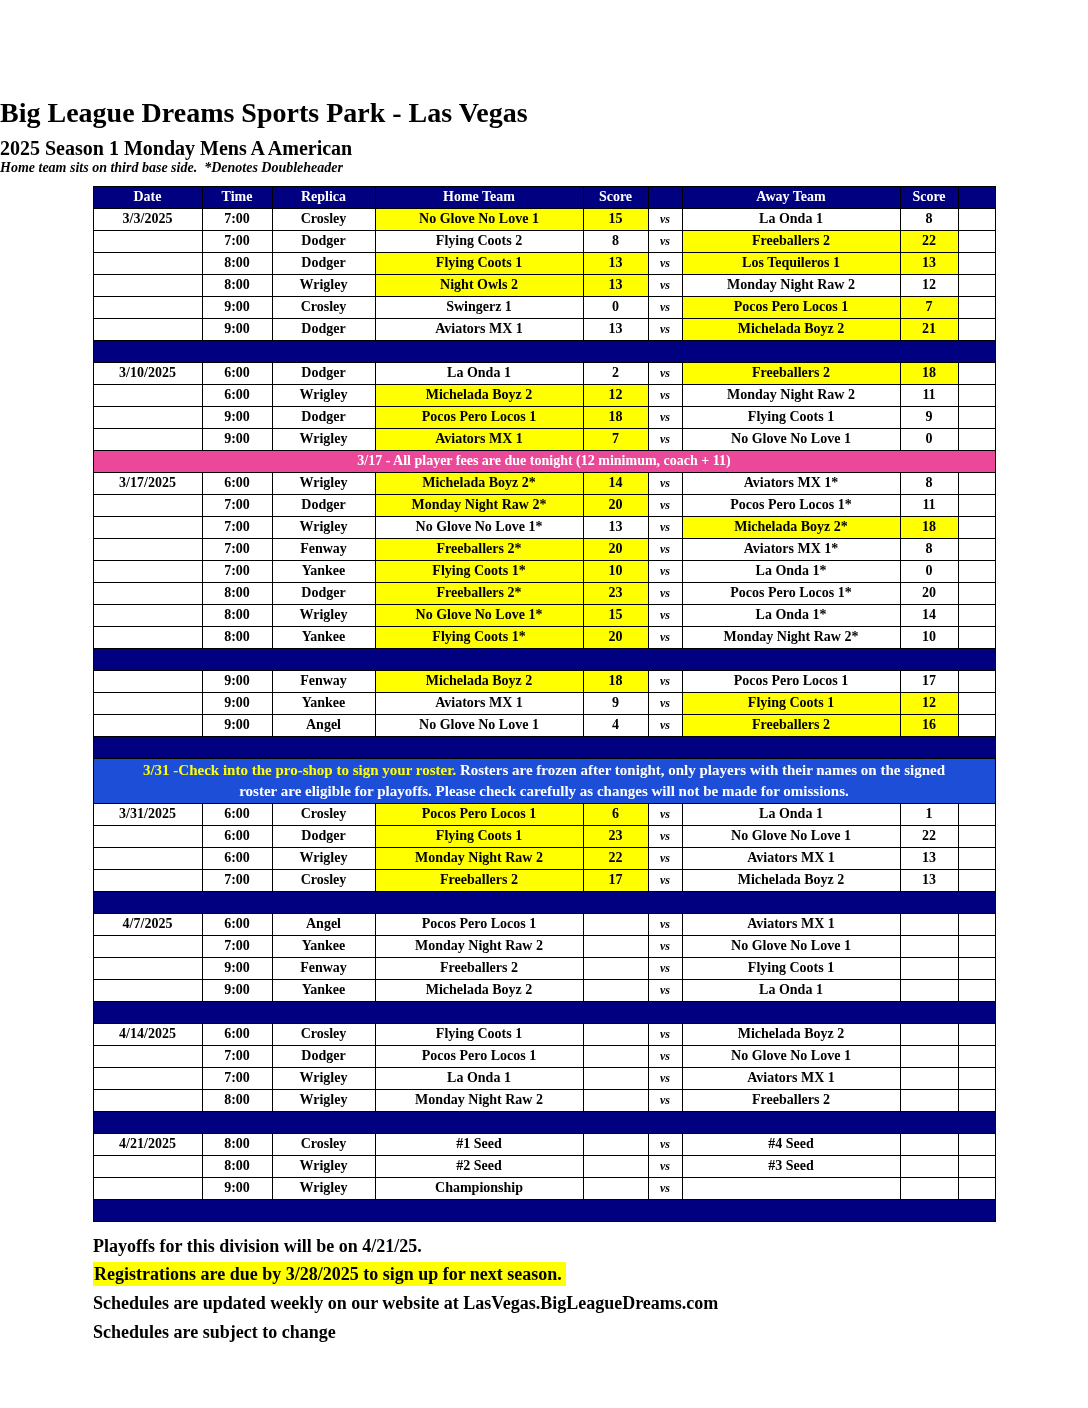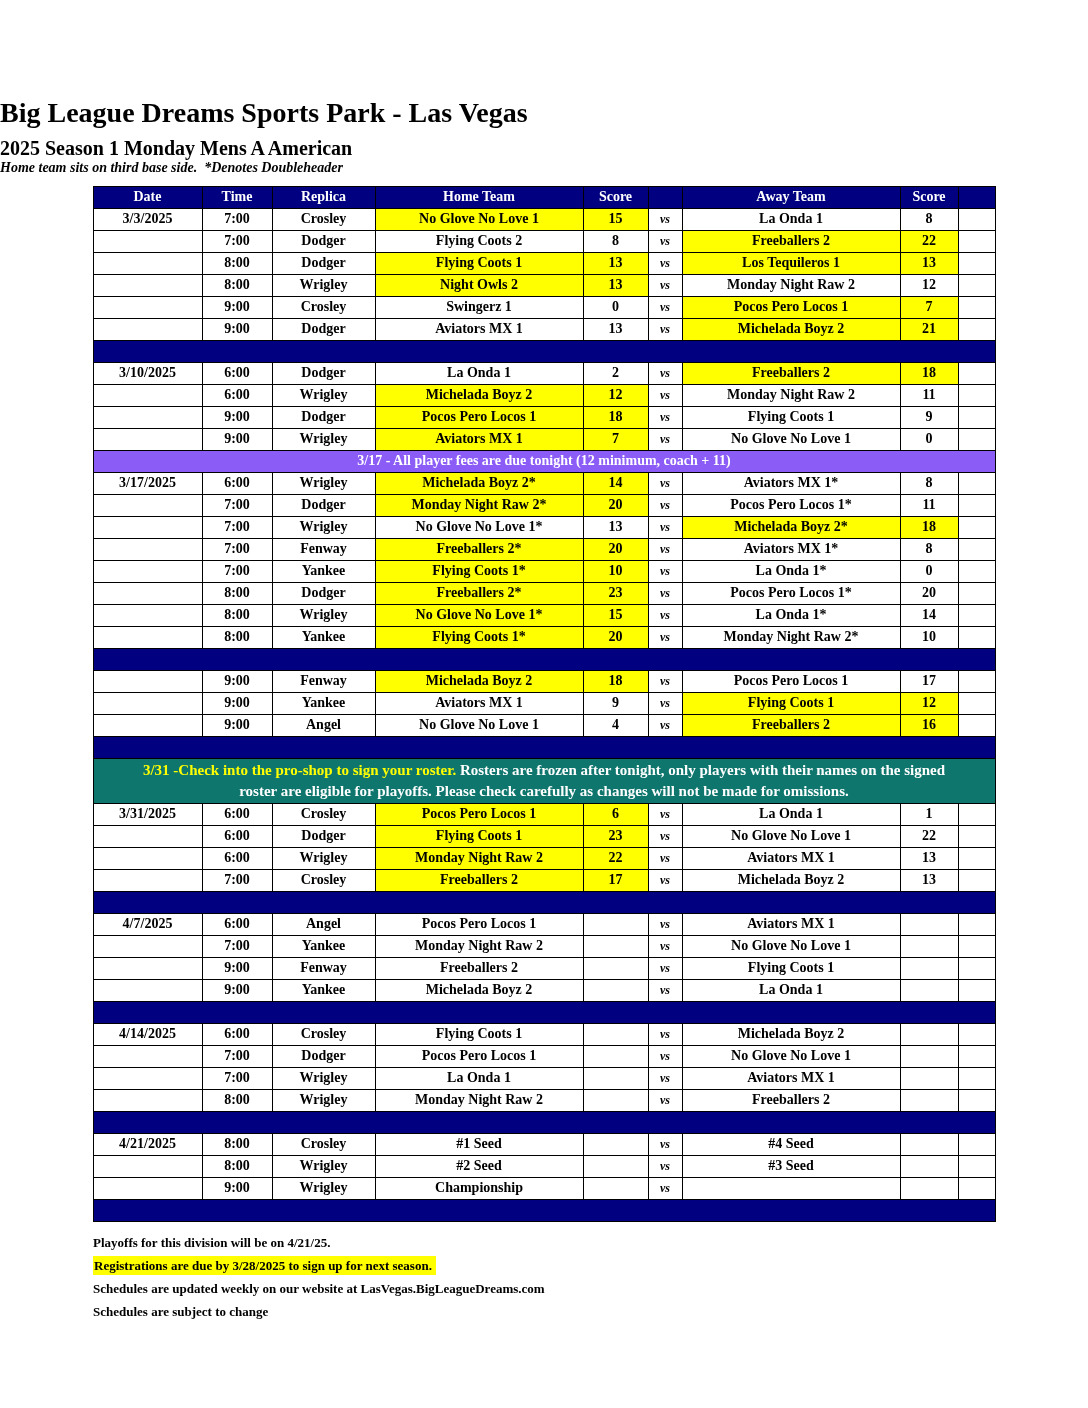--- a/index.html
+++ b/index.html
@@ -27,39 +27,39 @@
     padding: 0 2px;
     text-align: center;
     vertical-align: middle;
     font-weight: bold;
     font-size: 14px;
     overflow: hidden;
     white-space: nowrap;
   }
   .sched thead th { background: #000080; color: #ffffff; margin-left: 35px; }
   .sched td.sep { background: #000080; }
-  .sched td.notice { background: #8b5cf6; color: #ffffff; font-size: 14px; }
+  .sched td.notice { background: #ec4899; color: #ffffff; font-size: 14px; }
   .sched td.alert {
-    background: #0f766e;
+    background: #1d4ed8;
     height: 44px;
     white-space: normal;
     line-height: 21px;
     font-size: 15px;
     padding: 0 32px;
   }
   .alert-hl { color: #ffff00; }
   .alert-txt { color: #ffffff; }
   .sched td.win { background: #ffff00; }
   .sched td.vs { font-style: italic; font-size: 12px; }
 
   .footer {
     width: 902px;
     margin: 14px auto 0 auto;
     font-weight: bold;
-    font-size: 13px;
+    font-size: 18px;
   }
   .footer .line { margin: 0 0 8px 0; line-height: 1.15; }
   .reg-hl { background: #ffff00; padding: 2px 4px 2px 1px; }
 </style>
 </head>
 <body>
 
 <div class="page">
 
   <div class="doc-header">

